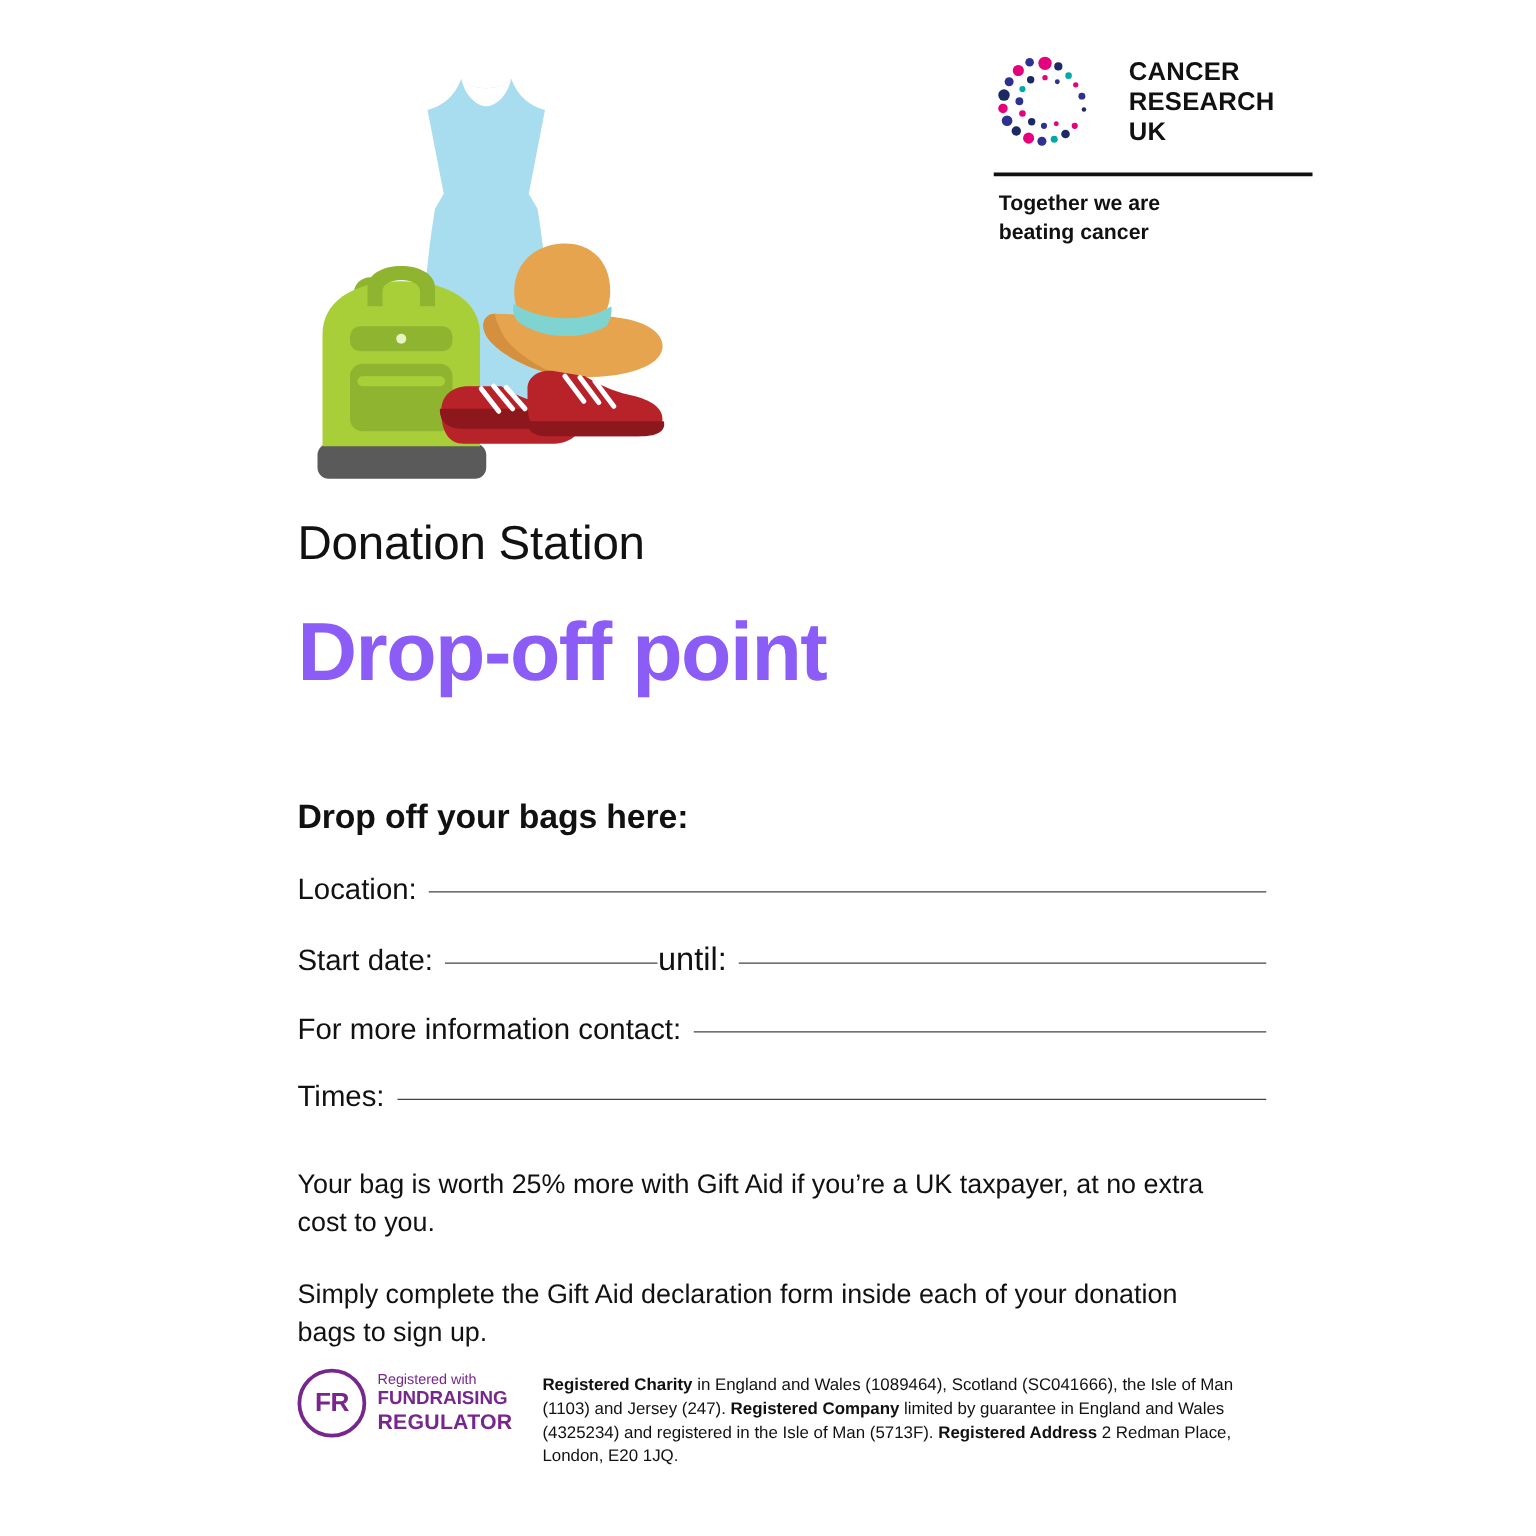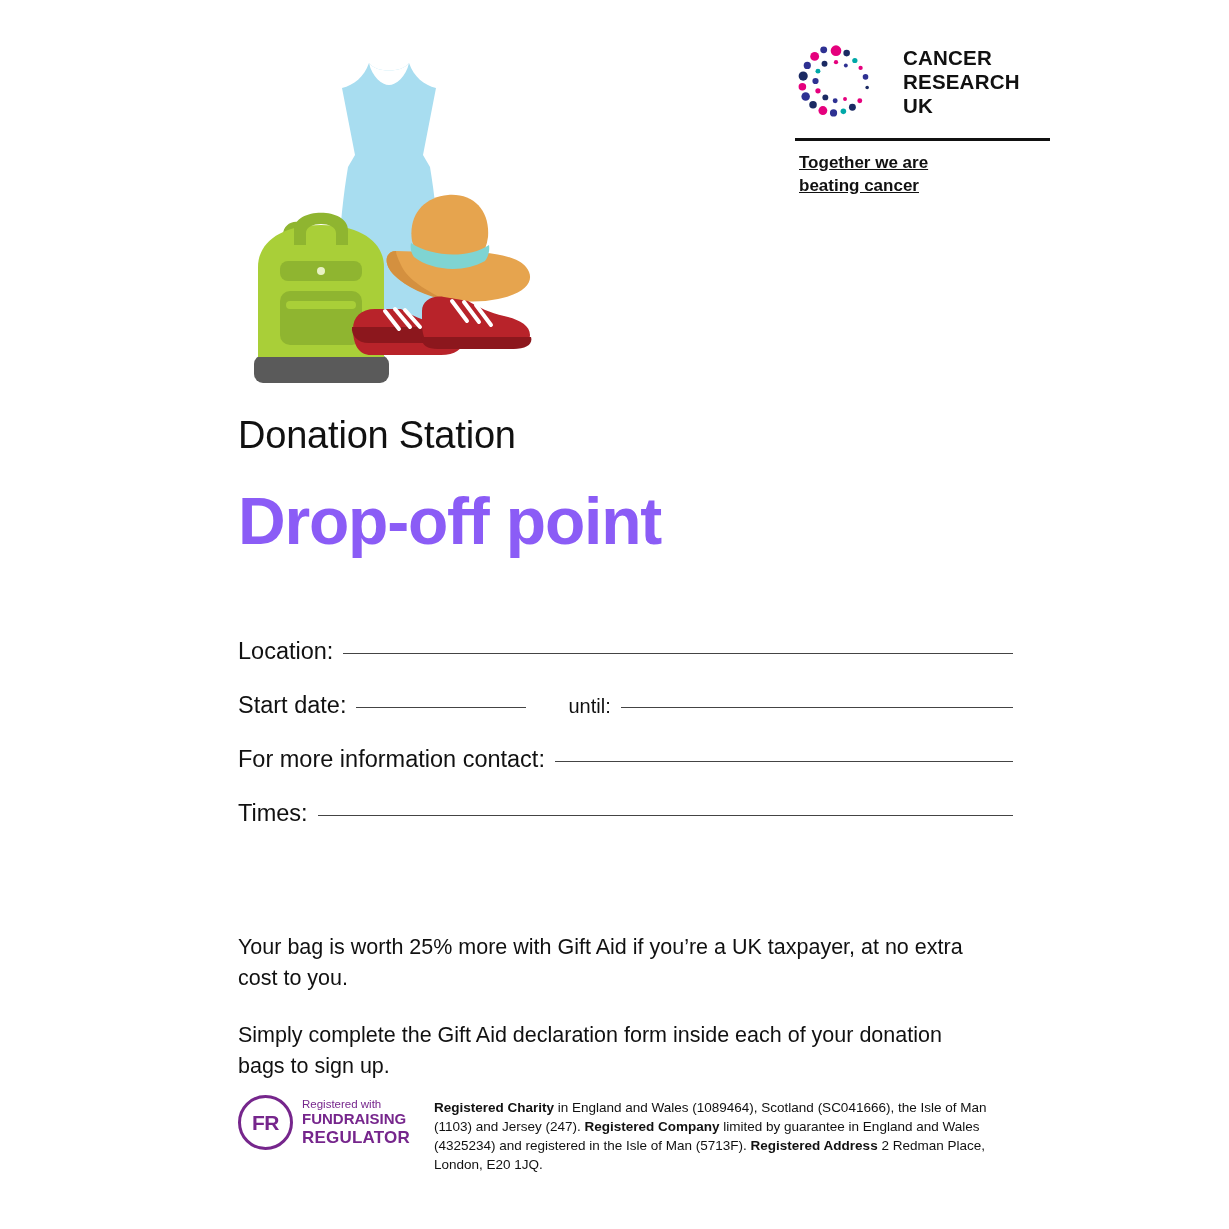--- a/index.html
+++ b/index.html
@@ -48,21 +48,20 @@
     height: 3px;
     background: #111111;
   }
   .logo-tagline {
     margin-top: 11px;
     margin-left: 4px;
     font-size: 17px;
     font-weight: bold;
     line-height: 1.35;
     color: #111111;
-    text-decoration: underline;
   }
 
   
   .illustration {
     position: absolute;
     top: 55px;
     left: 236px;
     width: 345px;
     height: 340px;
   }
@@ -117,24 +116,23 @@
     height: 1px;
     background: #444444;
     margin-left: 10px;
     position: relative;
     top: -5px;
   }
   .rule.short {
     flex: 0 0 170px;
   }
   .mid-label {
-    font-size: 20px;
+    font-size: 26px;
     color: #111111;
     white-space: nowrap;
-    margin-left: 42px;
   }
 
   
   .body-text {
     position: absolute;
     left: 238px;
     width: 730px;
     font-size: 21.5px;
     line-height: 1.45;
     color: #111111;
@@ -281,20 +279,21 @@
         <path d="M240 250 L255 270"></path>
       </g>
     </g>
   </svg>
 </div>
 
 <div class="kicker">Donation Station</div>
 <div class="title">Drop-off point</div>
 
 <div class="form-area">
+  <div class="form-heading">Drop off your bags here:</div>
 
   <div class="field-row">
     <span class="field-label">Location:</span>
     <span class="rule"></span>
   </div>
 
   <div class="field-row">
     <span class="field-label">Start date:</span>
     <span class="rule short"></span>
     <span class="mid-label">until:</span>

